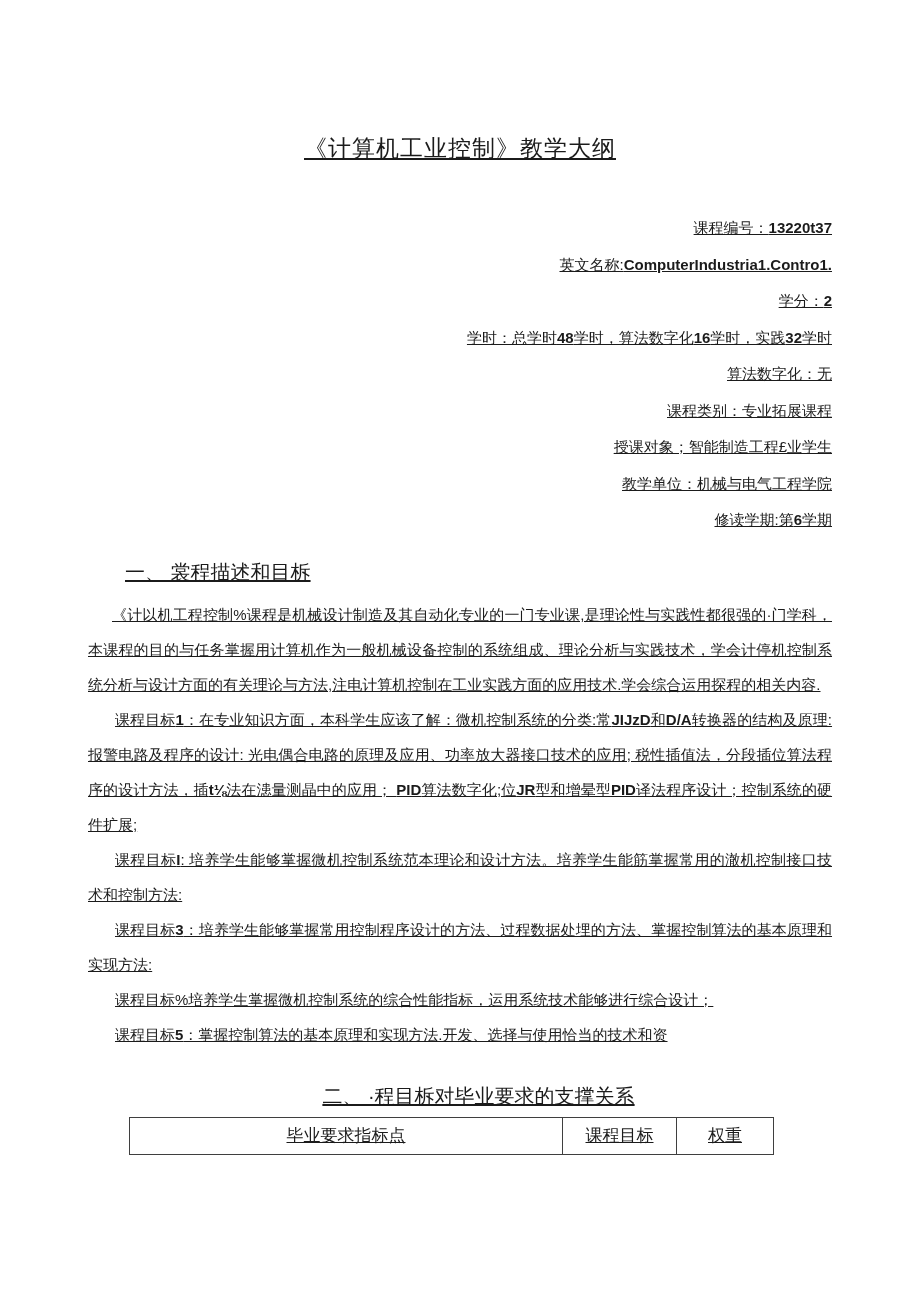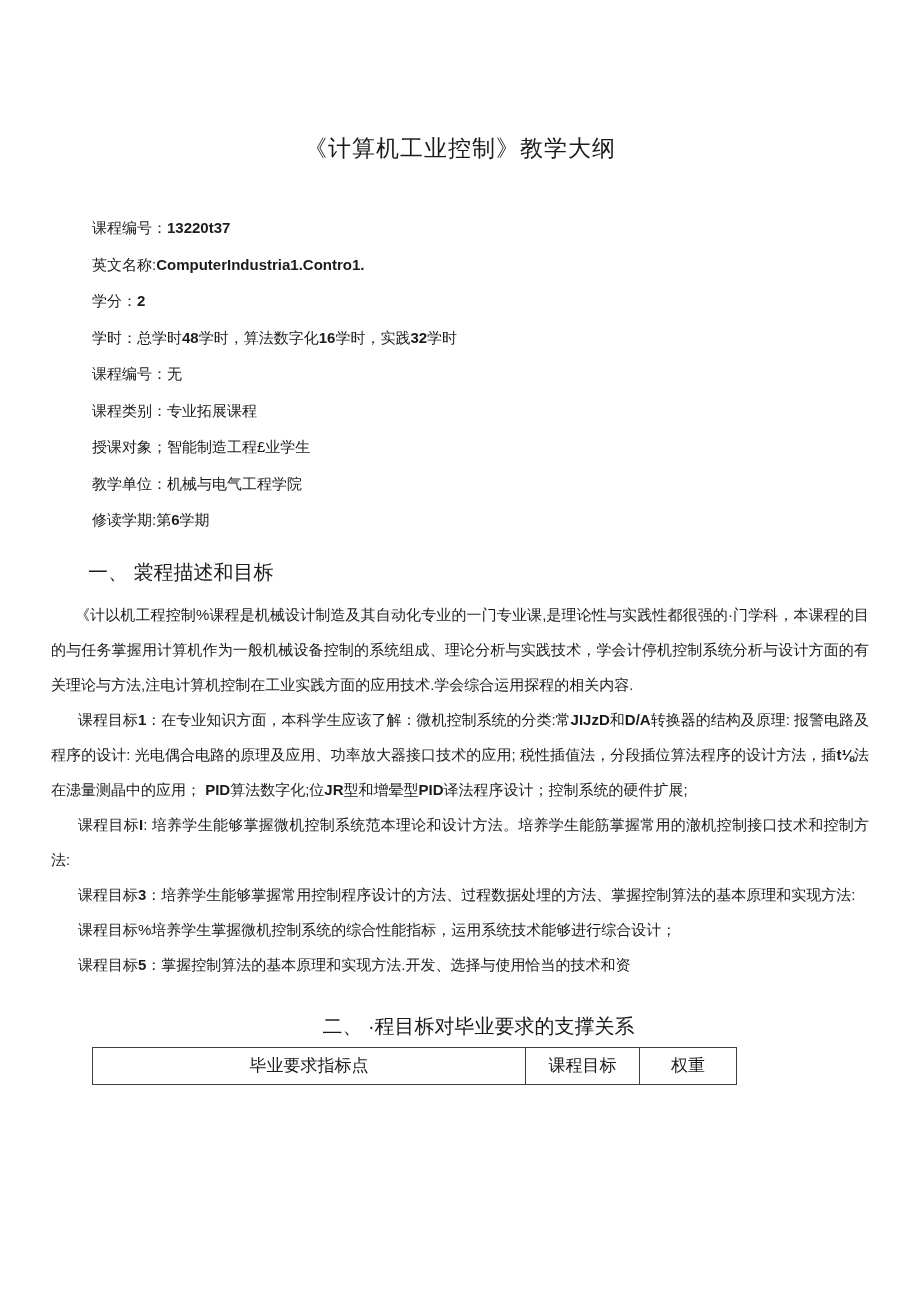--- a/index.html
+++ b/index.html
@@ -11,32 +11,34 @@
     width: 920px;
     height: 1301px;
     overflow: hidden;
     font-family: "Liberation Sans", sans-serif;
     color: #1b1b1b;
   }
   .page {
     box-sizing: border-box;
     width: 920px;
     height: 997px;
-    padding: 0 51px;
+    padding: 0 88px;
+    text-decoration: underline;
   }
   .doc-title {
     margin: 0;
     padding-top: 133px;
     text-align: center;
     font-size: 23px;
     font-weight: 400;
     letter-spacing: 1px;
   }
   .info-block {
     margin: 46px 0 0 41px;
+    text-align: right;
   }
   .info-line {
     font-size: 15px;
     line-height: 36.5px;
     white-space: nowrap;
   }
   .b { font-weight: 700; }
   .sec-heading {
     margin: 21px 0 0 37px;
     font-size: 20px;
@@ -84,21 +86,21 @@
 
 <div class="page">
 
   <h1 class="doc-title">《计算机工业控制》教学大纲</h1>
 
   <div class="info-block">
     <div class="info-line"><span>课程编号：</span><span class="b">13220t37</span></div>
     <div class="info-line"><span>英文名称:</span><span class="b">ComputerIndustria1.Contro1.</span></div>
     <div class="info-line"><span>学分：</span><span class="b">2</span></div>
     <div class="info-line"><span>学时：总学时</span><span class="b">48</span><span>学时，算法数字化</span><span class="b">16</span><span>学时，实践</span><span class="b">32</span><span>学时</span></div>
-    <div class="info-line"><span>课程编号：无</span></div>
+    <div class="info-line"><span>算法数字化：无</span></div>
     <div class="info-line"><span>课程类别：专业拓展课程</span></div>
     <div class="info-line"><span>授课对象；智能制造工程£业学生</span></div>
     <div class="info-line"><span>教学单位：机械与电气工程学院</span></div>
     <div class="info-line"><span>修读学期:第</span><span class="b">6</span><span>学期</span></div>
   </div>
 
   <div class="sec-heading">一、 裳程描述和目柝</div>
 
   <p class="body-par par-desc"><span>《计以机工程控制%课程是机械设计制造及其自动化专业的一门专业课,是理论性与实践性都很强的·门学科，本课程的目的与任务掌握用计算机作为一般机械设备控制的系统组成、理论分析与实践技术，学会计停机控制系统分析与设计方面的有关理论与方法,注电计算机控制在工业实践方面的应用技术.学会综合运用探程的相关内容.</span></p>
 

